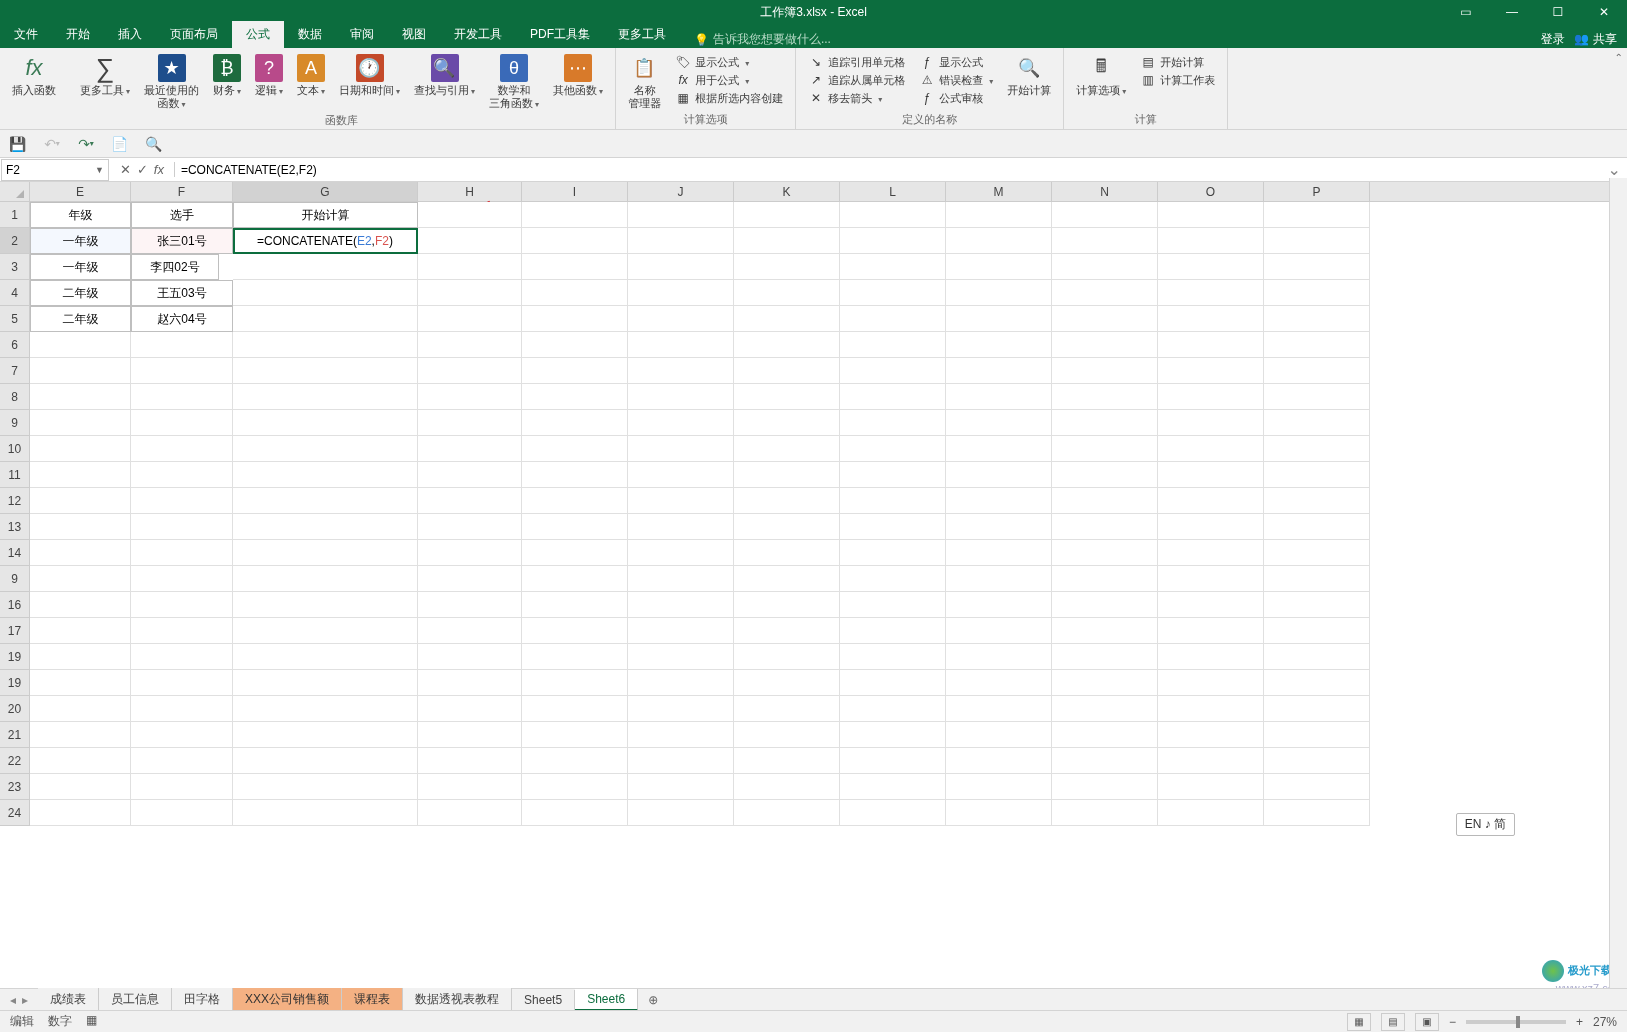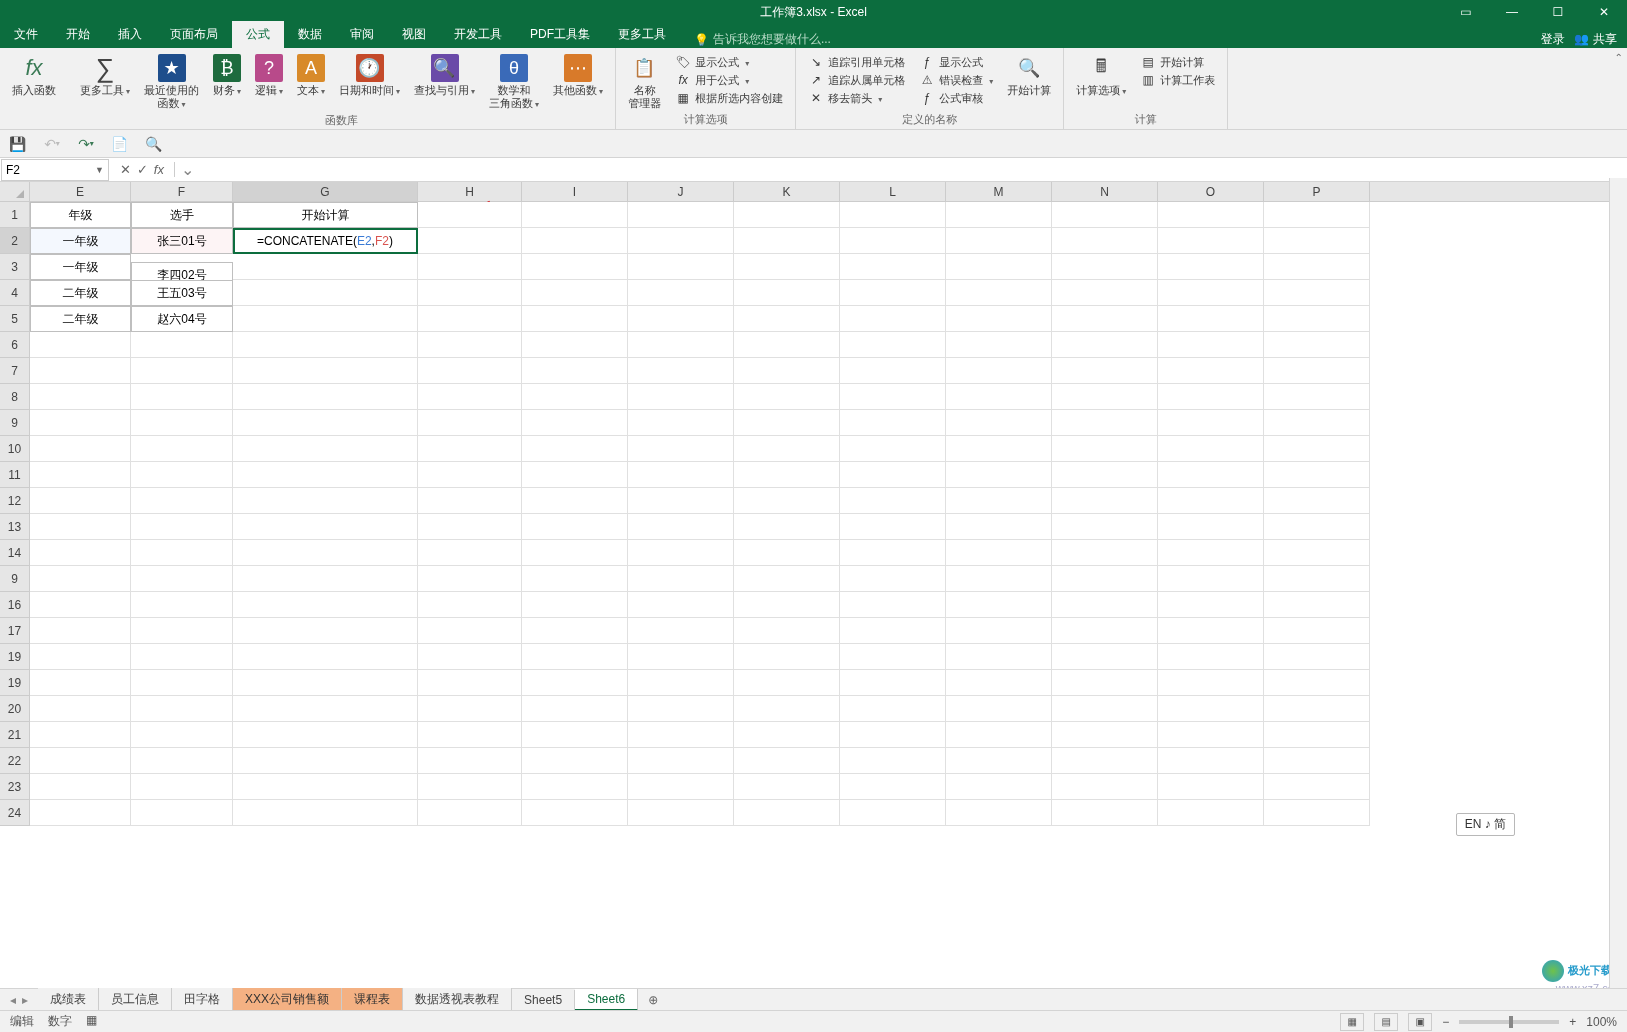--- a/index.html
+++ b/index.html
@@ -289,20 +289,23 @@
 
 <div class="fbar">
   <div class="namebox">
     <span>F2</span>
     <span class="dd">▼</span>
   </div>
   <div class="fxbtns">
     <span style="color:#666">✕</span>
     <span style="color:#666">✓</span>
     <span style="font-style:italic;color:#666">fx</span>
+  </div>
+  <div class="formula-input">
+    <span>=CONCATENATE(E2,F2)</span>
   </div>
   <span style="padding:0 6px;color:#888">⌄</span>
 </div>
 
 <div class="grid-wrap">
   <div class="colhdr">
     <div class="corner"></div>
     <div id="colhdrs" style="display: flex;">
         <div class="ch " style="width: 101px;">E</div>
         <div class="ch " style="width: 102px;">F</div>
@@ -355,21 +358,21 @@
       <div class="cell border sel-red" style="left:101px;top:26px;width:102px;height:26px">张三01号</div>
       <div class="cell border sel-green formula-cell" style="left:203px;top:26px;width:185px;height:26px;justify-content:flex-start;padding-left:22px">
         <span>=CONCATENATE(</span>
           <span style="color:#3a7bd5">E2</span>
           <span>,</span>
           <span style="color:#d9534f">F2</span>
           <span>)</span>
       </div>
 
       <div class="cell border" style="left:0;top:52px;width:101px;height:26px">一年级</div>
-      <div class="cell border" style="left:101px;top:60px;width:102px;height:26px">李四02号</div>
+      <div class="cell border" style="left:101px;top:52px;width:88px;height:26px">李四02号</div>
       <div class="cell border" style="left:0;top:78px;width:101px;height:26px">二年级</div>
       <div class="cell border" style="left:101px;top:78px;width:102px;height:26px">王五03号</div>
       <div class="cell border" style="left:0;top:104px;width:101px;height:26px">二年级</div>
       <div class="cell border" style="left:101px;top:104px;width:102px;height:26px">赵六04号</div>
 
       <div class="tooltip">
         <span>CONCATENATE(text1, </span><b>[text2]</b><span>, [text3], ...)</span>
       </div>
 
       <svg class="arrow-red">
@@ -696,15 +699,15 @@
     <span>数字</span>
     <span>▦</span>
   </div>
   <div class="right">
     <span class="viewbtn">▦</span>
     <span class="viewbtn">▤</span>
     <span class="viewbtn">▣</span>
     <span>−</span>
     <div class="zoomslider"></div>
     <span>+</span>
-    <span>100%</span>
+    <span>27%</span>
   </div>
 </div>
 
 </body></html>

